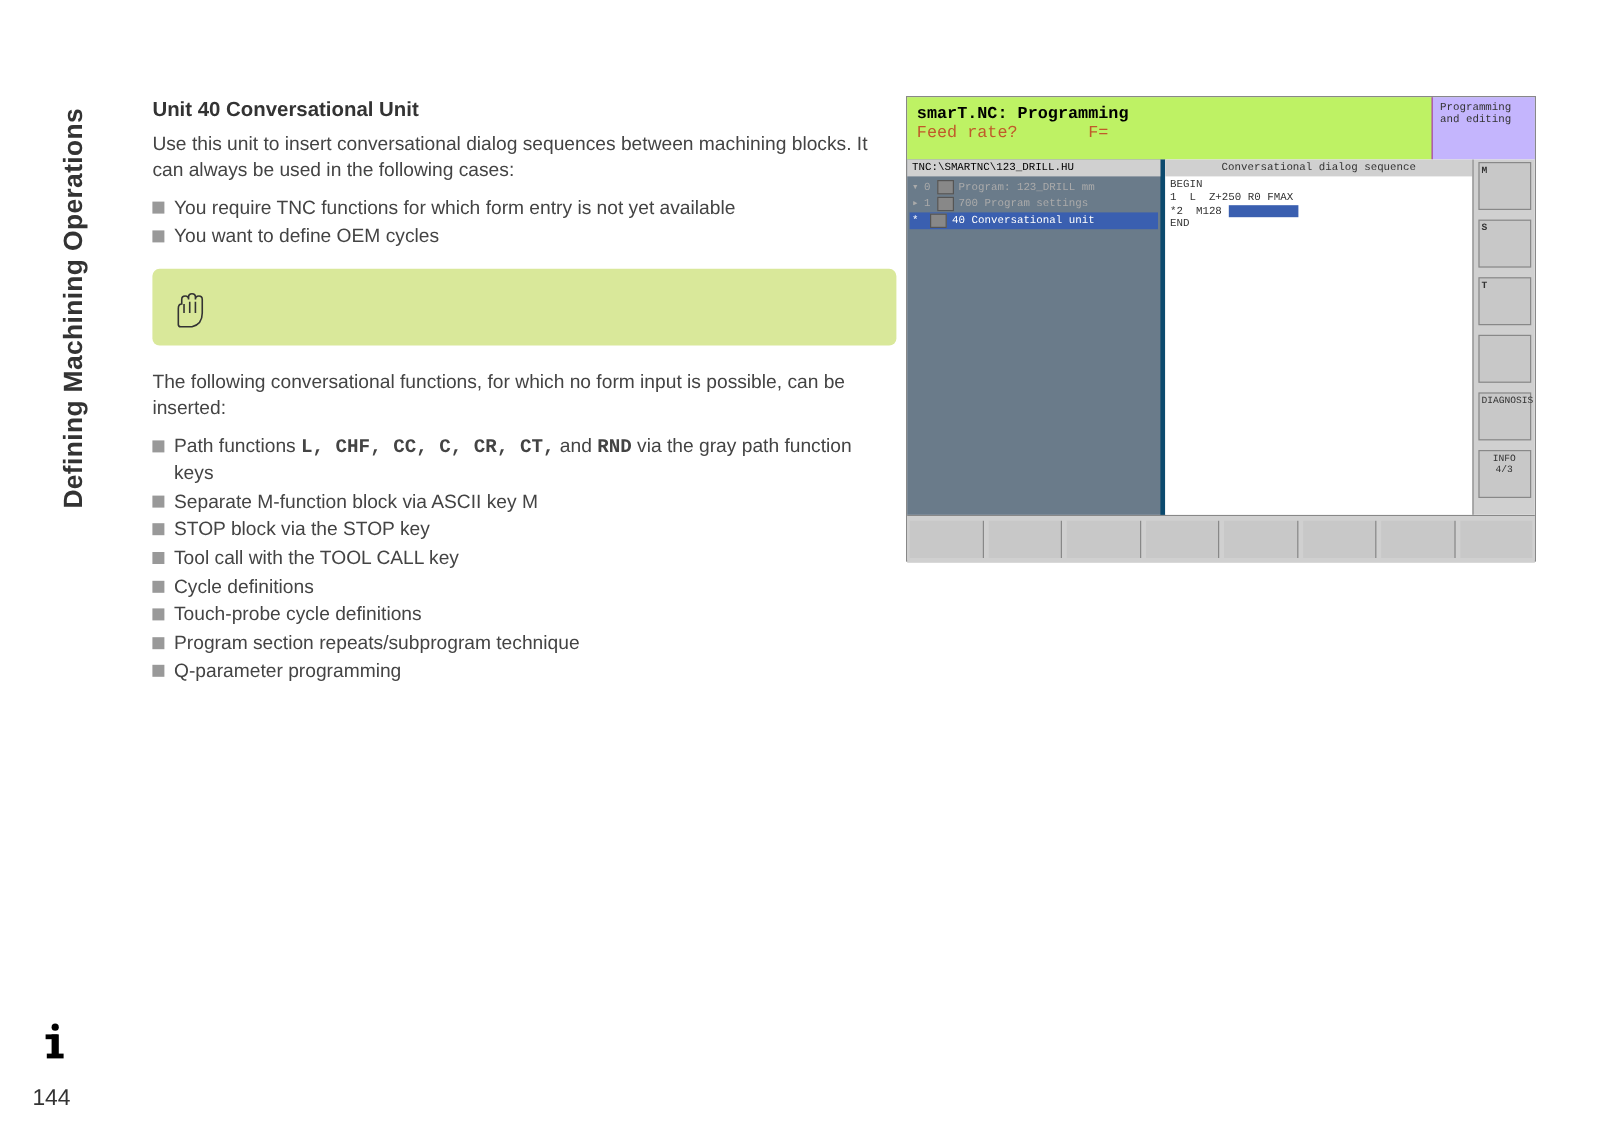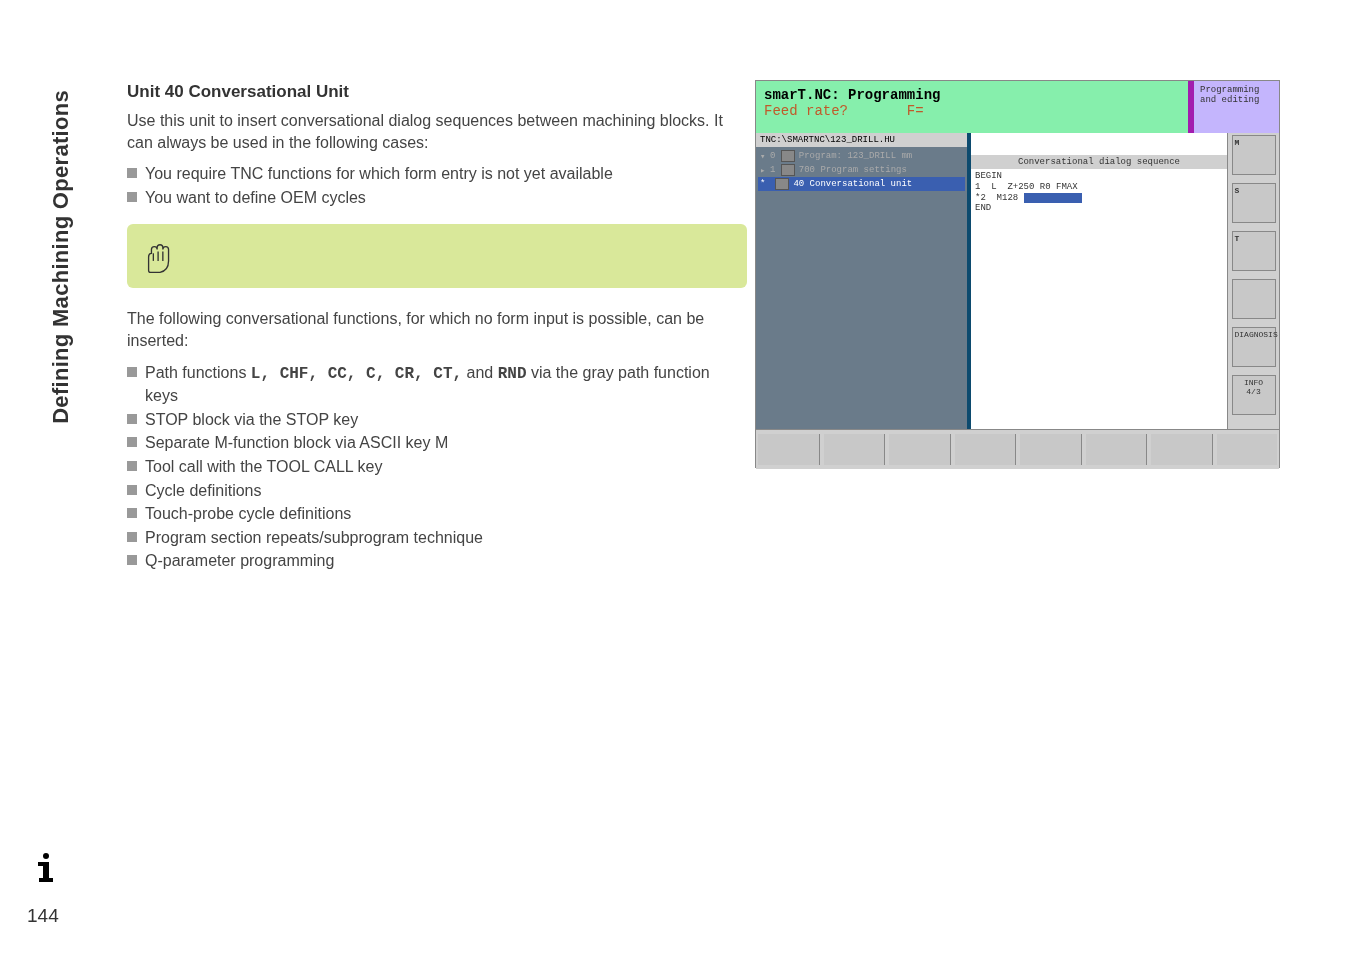--- a/index.html
+++ b/index.html
@@ -101,22 +101,22 @@
       background: #e0e0e0;
       font-family: "Courier New", monospace;
     }
     .ss-header {
       display: flex;
       height: 52px;
     }
     .ss-header-left {
       flex: 1;
       padding: 6px 8px;
-      background: #86efac;
-      border-right: 6px solid #a21caf;
+      background: #bef264;
+      border-right: 1px solid #a21caf;
     }
     .ss-title {
       color: #000;
       font-size: 14px;
       font-weight: bold;
     }
     .ss-subtitle {
       color: #c05a2a;
       font-size: 14px;
     }
@@ -167,21 +167,20 @@
       width: 10px;
       display: inline-block;
     }
     .ss-right {
       flex: 1;
       background: #fff;
       display: flex;
     }
     .ss-right-main {
       flex: 1;
-      margin-top: 22px;
     }
     .ss-right-header {
       background: #d0d0d0;
       font-size: 9px;
       padding: 2px 4px;
       text-align: center;
     }
     .ss-code {
       padding: 2px 4px;
       font-size: 9px;
@@ -327,25 +326,25 @@
 
   <div class="bullet-list">
     <div class="bullet-item">
       <div class="bullet-square"></div>
       <div>
         <span>Path functions </span><span class="mono">L, CHF, CC, C, CR, CT,</span><span> and </span><span class="mono">RND</span><span> via the gray path function keys</span>
       </div>
     </div>
     <div class="bullet-item">
       <div class="bullet-square"></div>
+      <div>Separate M-function block via ASCII key M</div>
+    </div>
+    <div class="bullet-item">
+      <div class="bullet-square"></div>
       <div>STOP block via the STOP key</div>
-    </div>
-    <div class="bullet-item">
-      <div class="bullet-square"></div>
-      <div>Separate M-function block via ASCII key M</div>
     </div>
     <div class="bullet-item">
       <div class="bullet-square"></div>
       <div>Tool call with the TOOL CALL key</div>
     </div>
     <div class="bullet-item">
       <div class="bullet-square"></div>
       <div>Cycle definitions</div>
     </div>
     <div class="bullet-item">

